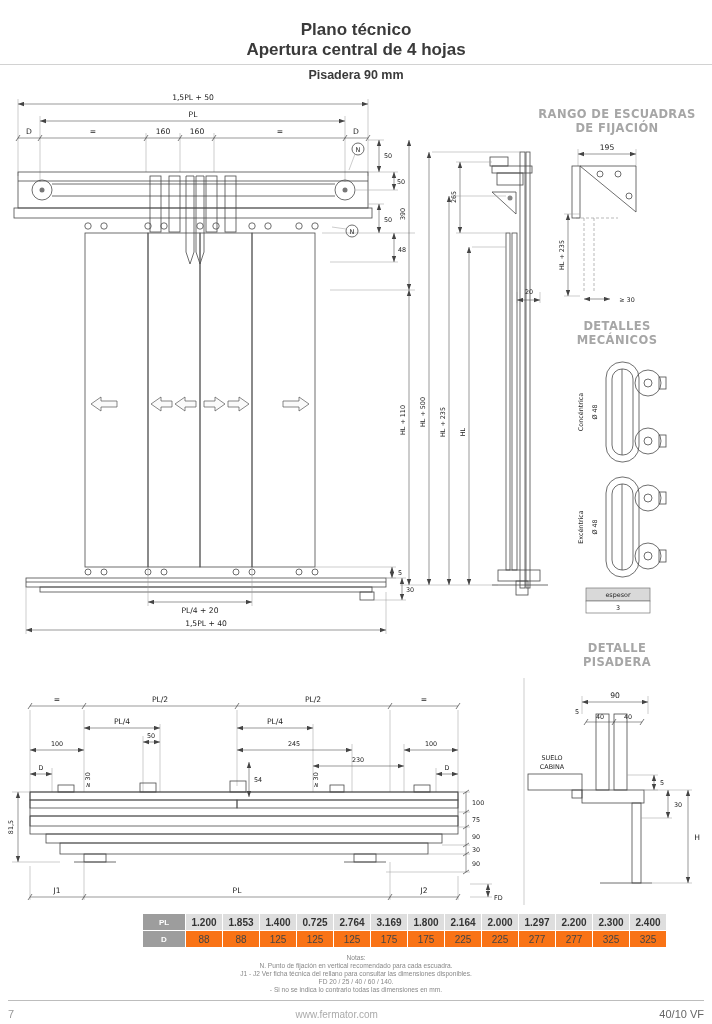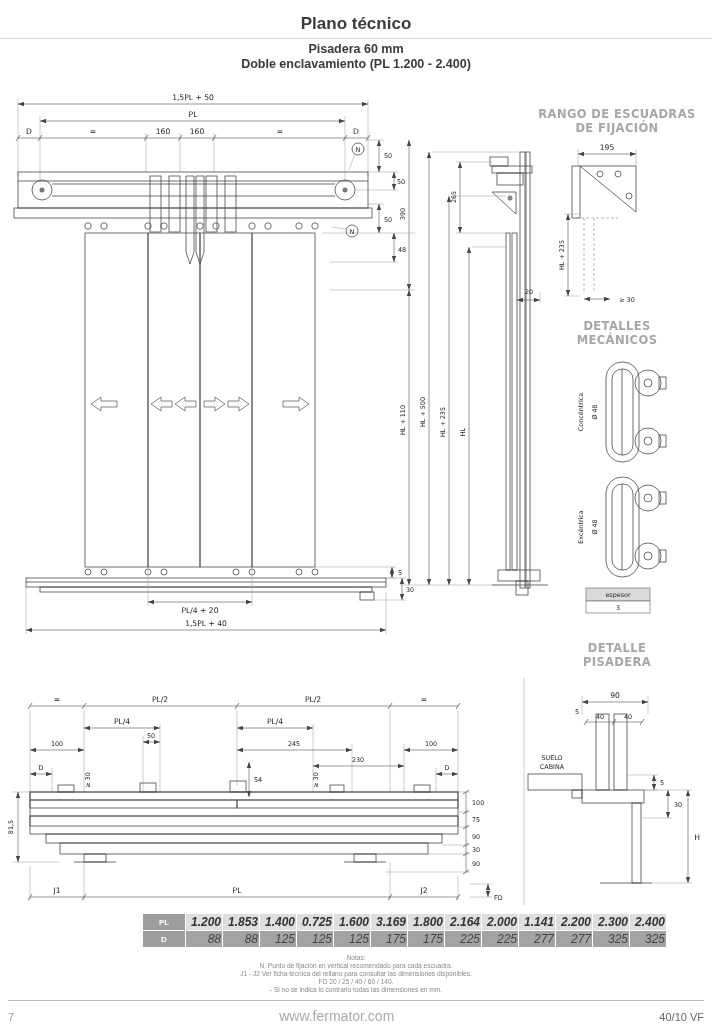--- a/index.html
+++ b/index.html
@@ -1,60 +1,60 @@
 <!DOCTYPE html>
 <html><head>
 <meta charset="utf-8">
 <style>
   html,body{margin:0;padding:0;background:#e8e8e8;}
   .page{position:relative;width:712px;height:1024px;background:#ffffff;overflow:hidden;
         font-family:"Liberation Sans",sans-serif;color:#333;}
   
-  .hdr{position:absolute;top:14px;left:0;right:0;text-align:center;}
+  .hdr{position:absolute;top:20px;left:0;right:0;text-align:center;}
   .t1{font-size:17px;font-weight:bold;color:#3a3a3a;line-height:20px;}
   .rule{border-top:1px solid #d2d2d2;margin:4px 0 3px 0;}
   .t2{font-size:12.5px;font-weight:bold;color:#3a3a3a;line-height:15px;}
   
   svg text{font-family:"DejaVu Sans",sans-serif;}
   .dt  {font-size:7.6px;fill:#222;text-anchor:middle;}
   .dts {font-size:6.4px;fill:#222;text-anchor:middle;}
   .dtsl{font-size:6.4px;fill:#222;text-anchor:start;}
   .sec {font-size:11.5px;font-weight:bold;fill:#a6a6a6;text-anchor:middle;letter-spacing:.4px;}
   .ln  {stroke:#4a4a4a;stroke-width:.8;fill:none;}
   .dim {stroke:#555;stroke-width:.6;fill:none;}
   .dima{stroke:#555;stroke-width:.6;fill:none;marker-start:url(#as);marker-end:url(#ae);}
   .ext {stroke:#999;stroke-width:.5;fill:none;}
   .dash{stroke:#8a8a8a;stroke-width:.6;stroke-dasharray:3 2;fill:none;}
   .tick{stroke:#444;stroke-width:.7;}
   
   .table-wrap{position:absolute;top:913px;left:142px;}
   .table-wrap table{border-collapse:separate;border-spacing:1px;background:#ffffff;}
   .table-wrap th{width:40px;height:14px;background:#9d9d9d;color:#ffffff;font-size:8px;font-weight:bold;text-align:center;}
-  .table-wrap td{width:34px;height:14px;font-size:12px;text-align:right;font-style:italic;}
+  .table-wrap td{width:34px;height:14px;font-size:10px;text-align:center;}
   td.plv{background:#dedede;font-weight:bold;color:#333;}
-  td.dv {background:#a3a3a3;color:#444;}
+  td.dv {background:#f97316;color:#444;}
   
   .notes{position:absolute;top:954px;left:0;right:0;text-align:center;font-size:6.6px;color:#888;line-height:8px;}
   
   .footer{position:absolute;top:1000px;left:8px;right:8px;border-top:1px solid #bdbdbd;
           padding-top:7px;display:flex;justify-content:space-between;align-items:baseline;}
   .footer .pg {font-size:11px;color:#999;}
-  .footer .url{font-size:14px;color:#aaa;}
+  .footer .url{font-size:10px;color:#aaa;}
   .footer .doc{font-size:11px;color:#666;}
 </style>
 </head>
 <body>
 
 <div class="page">
 
   <div class="hdr">
     <div class="t1">Plano técnico</div>
+    <div class="t1">Apertura central de 4 hojas</div>
     <div class="rule"></div>
-    <div class="t2">Pisadera 60 mm</div>
-    <div class="t2">Doble enclavamiento (PL 1.200 - 2.400)</div>
+    <div class="t2">Pisadera 90 mm</div>
   </div>
 
   <svg width="712" height="1024" viewBox="0 0 712 1024" style="position:absolute;top:0;left:0;">
     <defs>
       <marker id="ae" markerWidth="7" markerHeight="6" refX="6" refY="2.2" orient="auto" markerUnits="userSpaceOnUse">
         <path d="M0,0 L6,2.2 L0,4.4 Z" fill="#444"></path>
       </marker>
       <marker id="as" markerWidth="7" markerHeight="6" refX="0" refY="2.2" orient="auto" markerUnits="userSpaceOnUse">
         <path d="M6,0 L0,2.2 L6,4.4 Z" fill="#444"></path>
       </marker>
@@ -463,26 +463,26 @@
 
   <div class="table-wrap">
     <table>
       <tbody>
           <tr>
         <th>PL</th>
         <td class="plv">1.200</td>
         <td class="plv">1.853</td>
         <td class="plv">1.400</td>
         <td class="plv">0.725</td>
-        <td class="plv">1.600</td>
+        <td class="plv">2.764</td>
         <td class="plv">3.169</td>
         <td class="plv">1.800</td>
         <td class="plv">2.164</td>
         <td class="plv">2.000</td>
-        <td class="plv">1.141</td>
+        <td class="plv">1.297</td>
         <td class="plv">2.200</td>
         <td class="plv">2.300</td>
         <td class="plv">2.400</td>
       </tr>
       <tr>
         <th>D</th>
         <td class="dv">88</td>
         <td class="dv">88</td>
         <td class="dv">125</td>
         <td class="dv">125</td>

